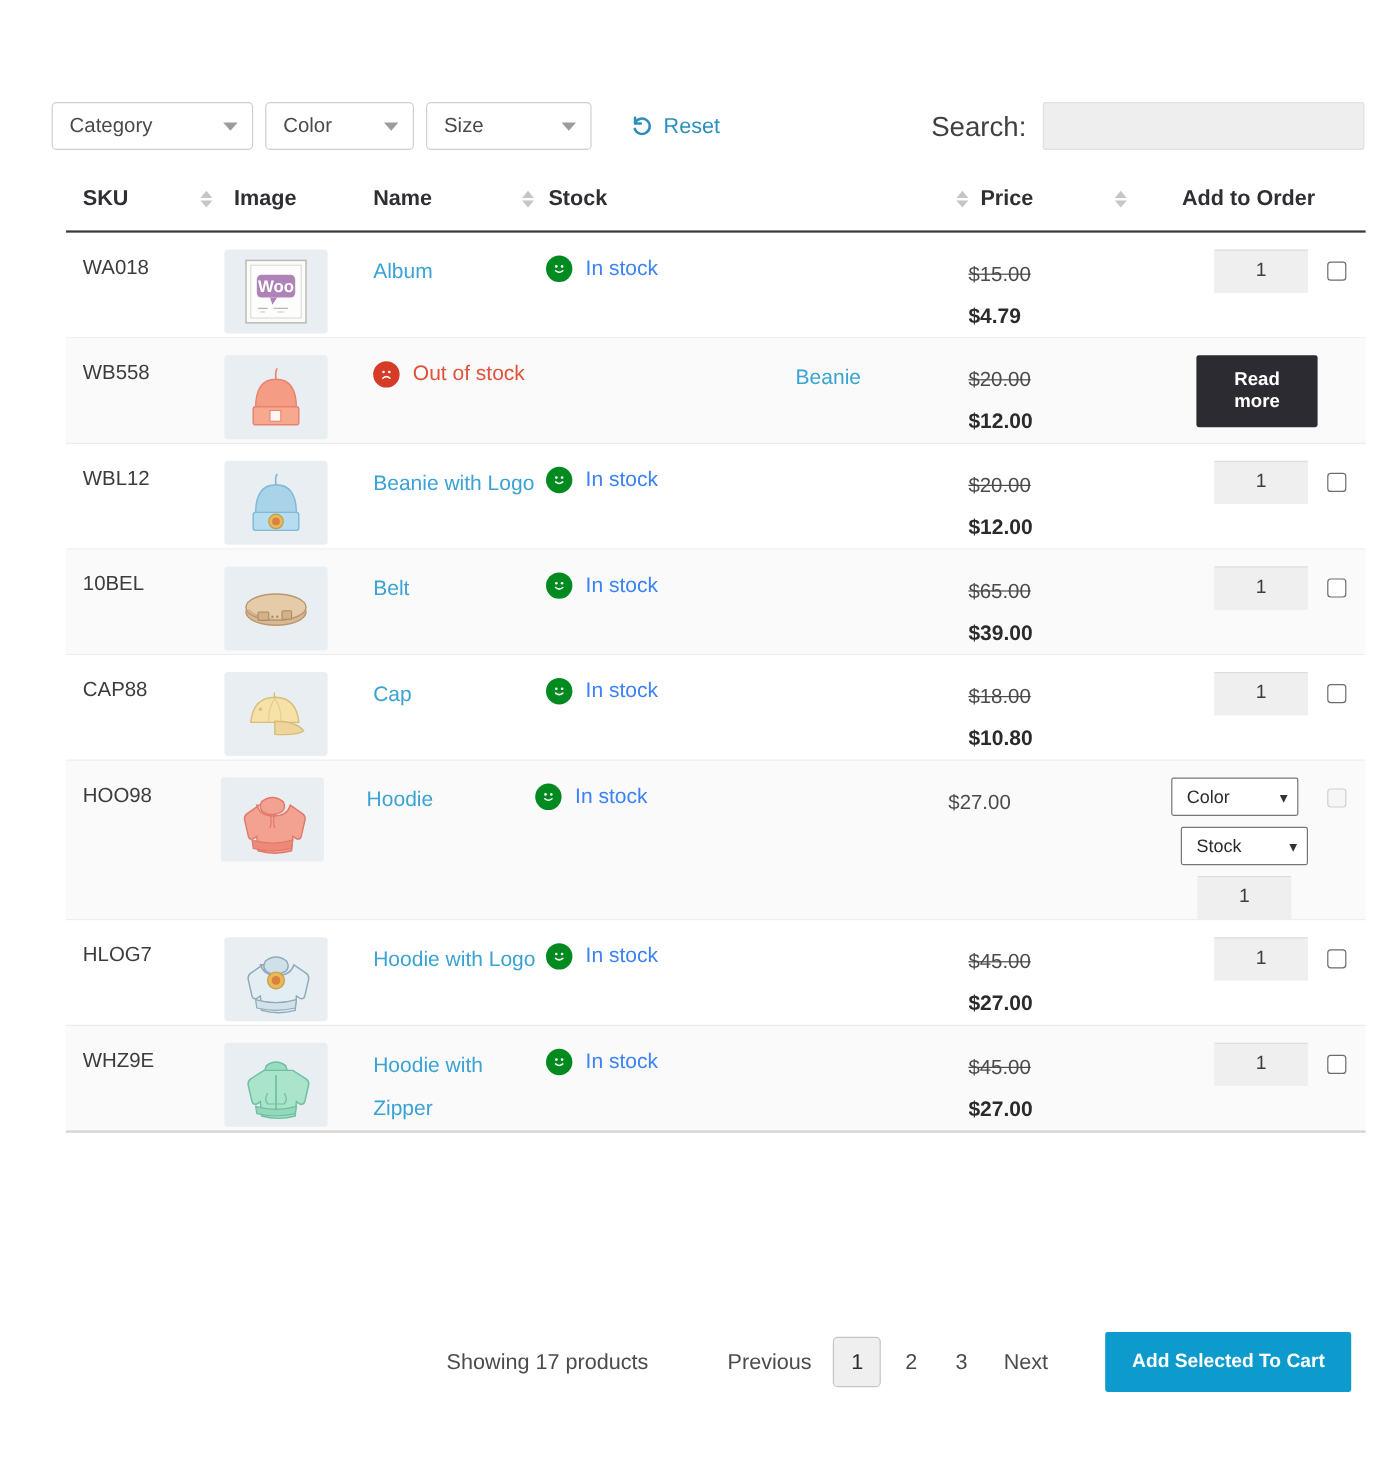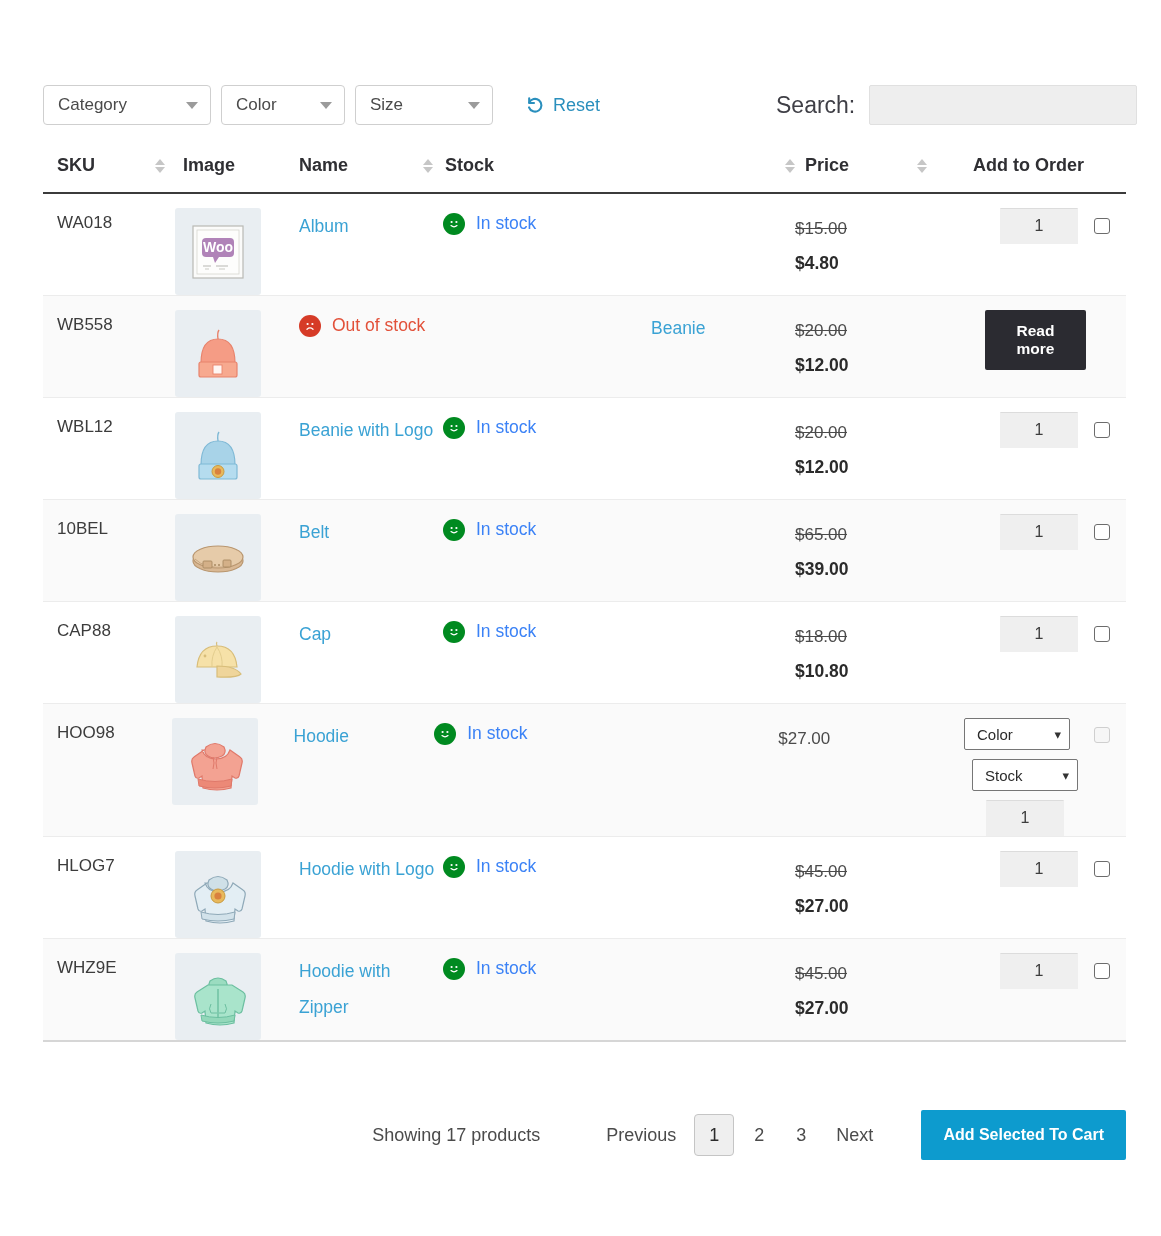--- a/index.html
+++ b/index.html
@@ -73,21 +73,21 @@
     border-radius: 2px;
     padding: 0 10px;
     font-size: 16px;
     font-family: inherit;
     color: #333;
     outline: none;
   }
 
   
   .table {
-    position: absolute; left: 43px; top: 139px;
+    position: absolute; left: 55px; top: 139px;
     width: 1083px;
   }
   .thead {
     display: flex; align-items: center;
     height: 55px;
     border-bottom: 2px solid #3b3b3b;
     font-weight: bold;
     font-size: 18px;
     color: #2f2f33;
   }
@@ -117,21 +117,21 @@
   .trow.alt { background: #fafafa; }
   .trow.last { border-bottom: 2px solid #d6d6d6; }
 
   .cell { padding-top: 14px; }
   .c-sku {
     width: 132px; padding-left: 14px; font-size: 17px; color: #3c3c3c;
     padding-top: 19px;
   }
   .c-img { width: 124px; }
   .thumb {
-    width: 86px; height: 87px;
+    width: 86px; height: 70px;
     background: #e9eef2;
     border-radius: 3px;
     display: flex; align-items: center; justify-content: center;
     overflow: hidden;
   }
   .thumb svg { display: block; }
   .c-name { width: 144px; }
   .c-name a {
     color: #3aa2d4; font-size: 17.5px; text-decoration: none;
     line-height: 36px; display: inline-block; cursor: pointer;
@@ -332,21 +332,21 @@
           <svg width="14" height="14" viewBox="0 0 14 14">
             <circle cx="4.6" cy="5" r="1.1" fill="#fff"></circle>
               <circle cx="9.4" cy="5" r="1.1" fill="#fff"></circle>
             <path d="M4 8.6 Q7 11.2 10 8.6" stroke="#fff" stroke-width="1.3" fill="none" stroke-linecap="round"></path>
           </svg>
         </span>
         <span class="stock-txt ok">In stock</span>
       </div>
       <div class="cell c-price">
         <span class="price-old">$15.00</span>
-        <span class="price-new">$4.80</span>
+        <span class="price-new">$4.79</span>
       </div>
       <div class="cell c-order">
         <div class="order-line">
           <input class="qty-box" value="1" style="">
           <span class="chk"></span>
         </div>
       </div>
     </div>
 
     <div class="trow alt">

